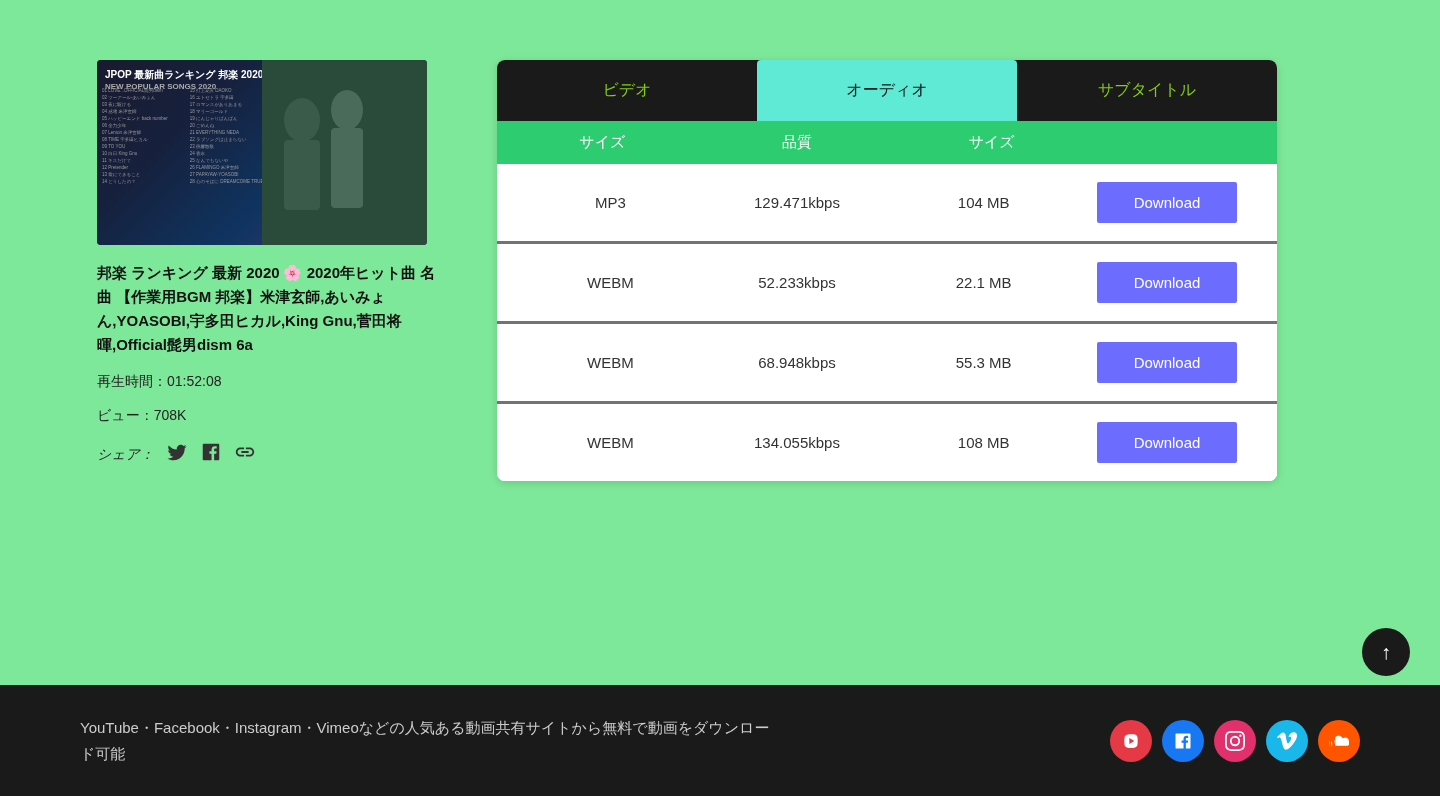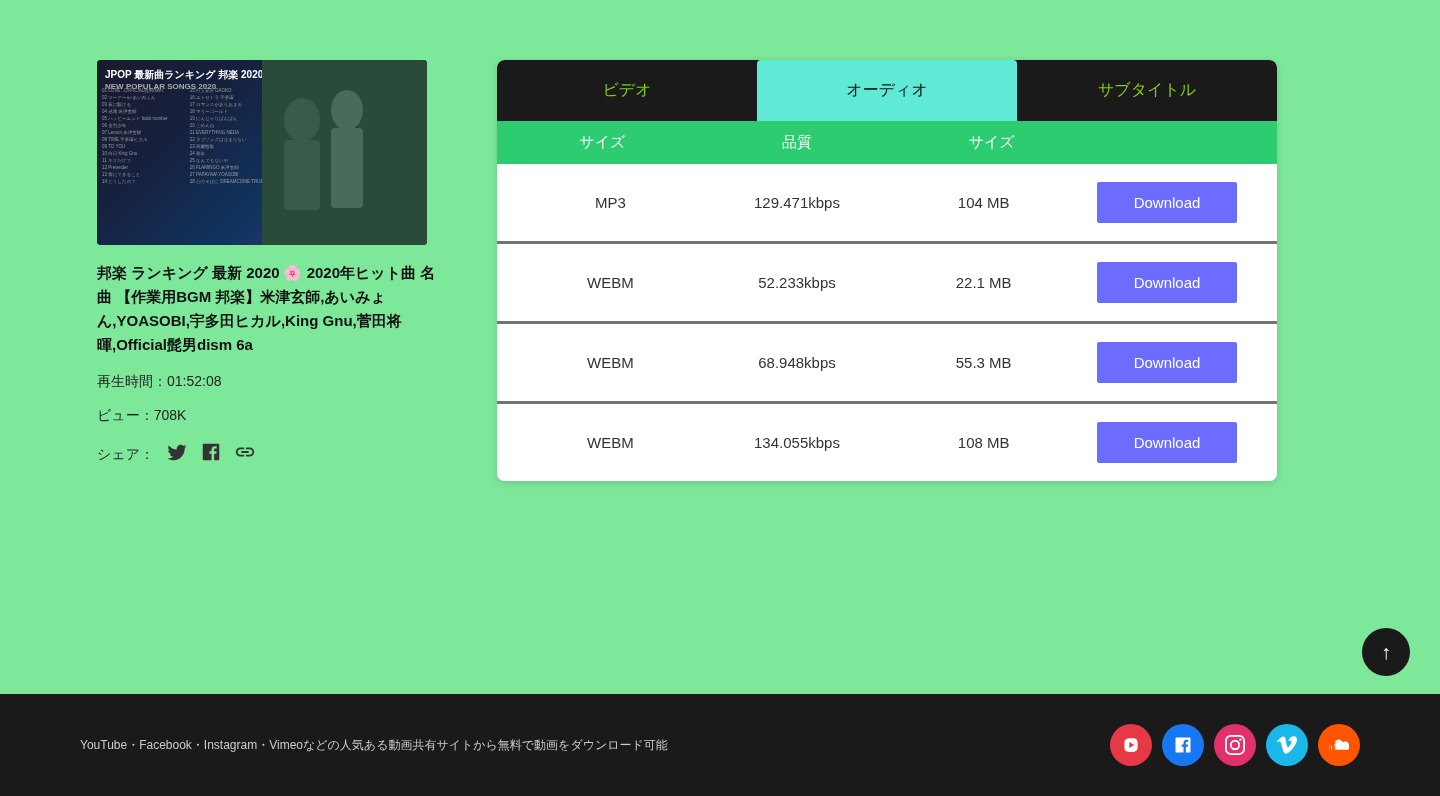--- a/index.html
+++ b/index.html
@@ -55,20 +55,21 @@
     .meta-row {
       font-size: 14px;
       color: #222;
     }
     .share-row {
       display: flex;
       align-items: center;
       gap: 12px;
       font-size: 14px;
       color: #222;
+      font-style: italic;
     }
     .share-icon {
       cursor: pointer;
       font-size: 18px;
       color: #333;
     }
     .right-panel {
       flex: 1;
       max-width: 780px;
       background: white;
@@ -158,21 +159,21 @@
     .footer {
       background: #1a1a1a;
       padding: 30px 80px;
       display: flex;
       align-items: center;
       justify-content: space-between;
       gap: 40px;
     }
     .footer-text {
       color: #ccc;
-      font-size: 12px;
+      font-size: 15px;
       line-height: 1.7;
       max-width: 700px;
     }
     .social-icons {
       display: flex;
       gap: 10px;
       flex-shrink: 0;
     }
     .social-icon {
       width: 42px;

